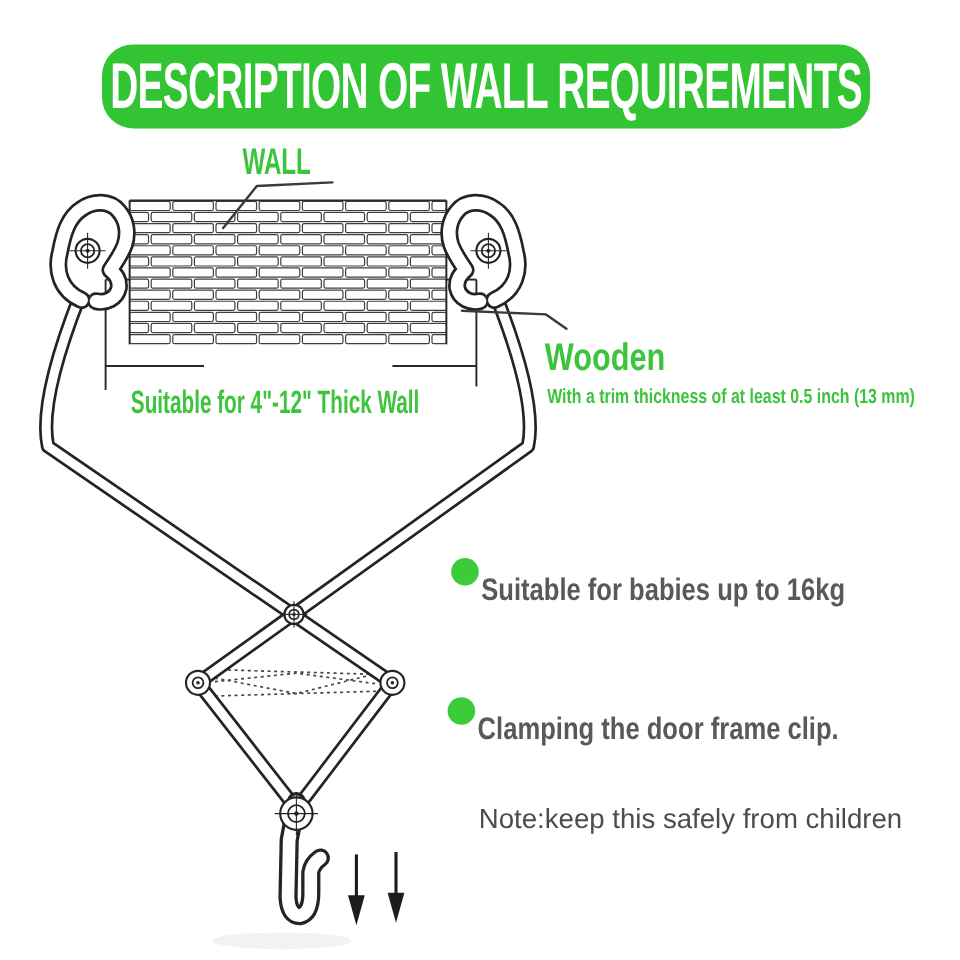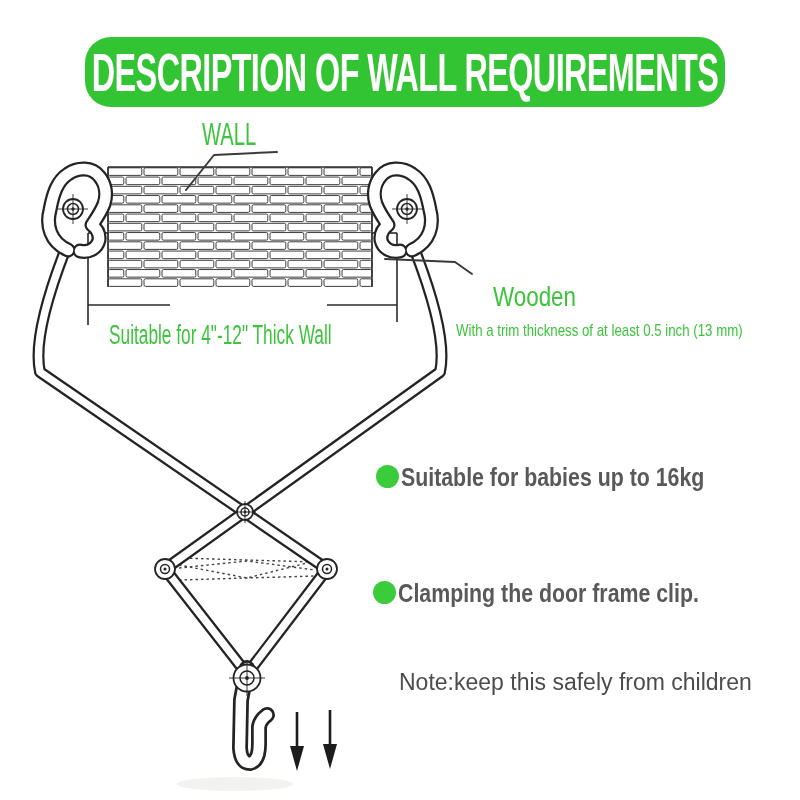--- a/index.html
+++ b/index.html
@@ -22,39 +22,39 @@
     display:flex;align-items:center;justify-content:center;
   }
   .banner-title{
     color:#ffffff;font-weight:bold;font-size:54px;white-space:nowrap;
     letter-spacing:-1px;display:inline-block;transform:scaleX(0.60);transform-origin:50% 50%;
   }
 
   
   .sq{display:inline-block;white-space:nowrap;transform-origin:0 50%;}
 
-  .green-label{position:absolute;color:var(--text-green);font-weight:normal;white-space:nowrap;}
+  .green-label{position:absolute;color:var(--text-green);font-weight:bold;white-space:nowrap;}
   .wall-label{left:202px;top:119px;font-size:31px;line-height:32px;}
   .wall-label .sq{transform:scaleX(0.65);}
   .thickness-label{left:109px;top:321px;font-size:27px;line-height:28px;}
   .thickness-label .sq{transform:scaleX(0.64);}
-  .wooden-label{left:454px;top:282px;font-size:28px;line-height:30px;margin-left:39px;}
+  .wooden-label{left:454px;top:282px;font-size:32px;line-height:30px;}
   .wooden-label .sq{transform:scaleX(0.80);}
   .wooden-note{left:456px;top:322px;font-size:17px;line-height:17.5px;}
   .wooden-note .sq{transform:scaleX(0.78);}
 
   
   .bullet-row{position:absolute;display:flex;align-items:flex-start;}
   .bullet-dot{
     width:23px;height:23px;border-radius:50%;
     background:var(--dot-green);flex:0 0 auto;margin-top:3px;margin-right:2px;
   }
   .bullet-text{font-weight:bold;font-size:26px;line-height:31px;color:var(--bullet-text);}
   .bullet-text .sq{transform:scaleX(0.82);}
-  .bullet-text .bline{display:block;}
+  .bullet-text .bline{display:block;margin-top:14px;}
   .row1{left:376px;top:462px;}
   .row2{left:374px;top:514px;}
   .row3{left:373px;top:578px;}
 
   .footer-note{
     position:absolute;left:399px;top:669px;font-size:23px;line-height:26px;
     color:var(--note-text);white-space:nowrap;
   }
 
   

